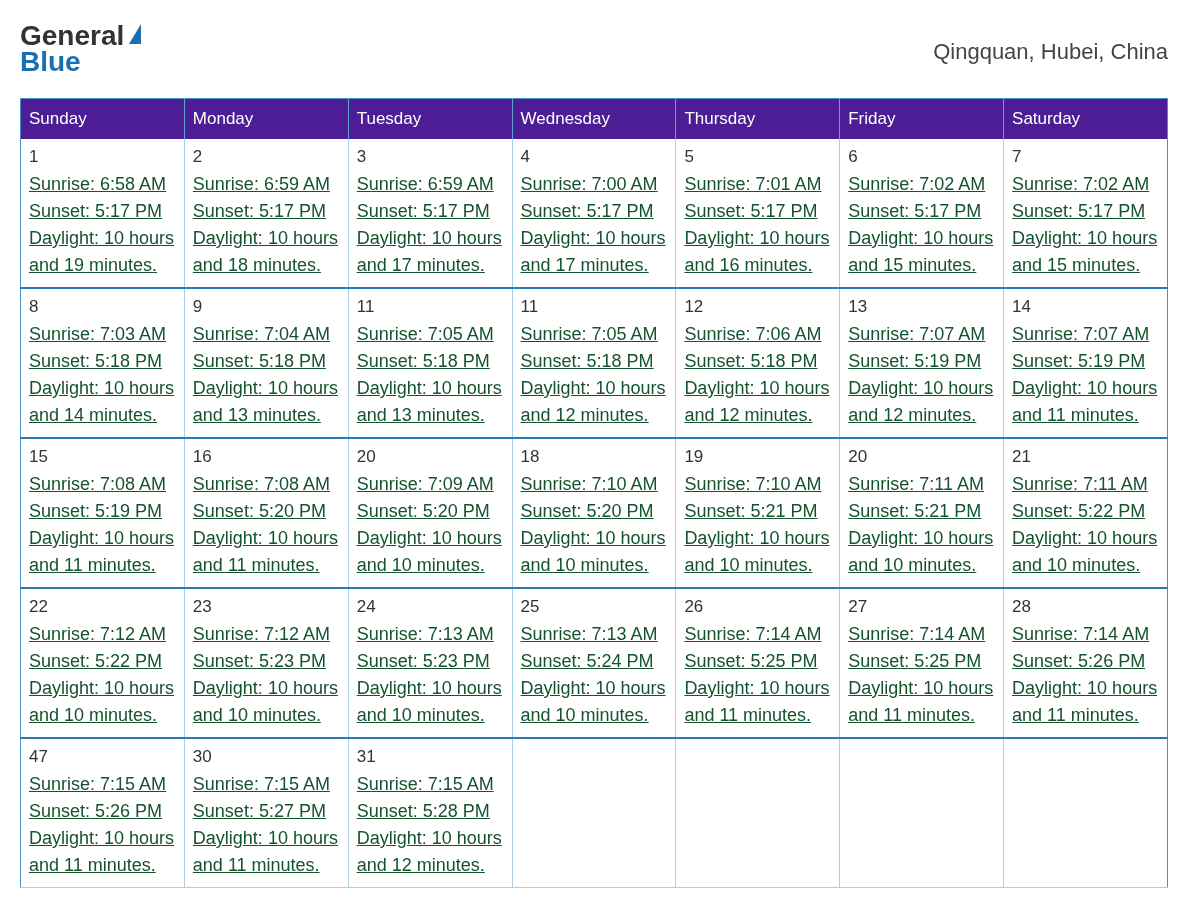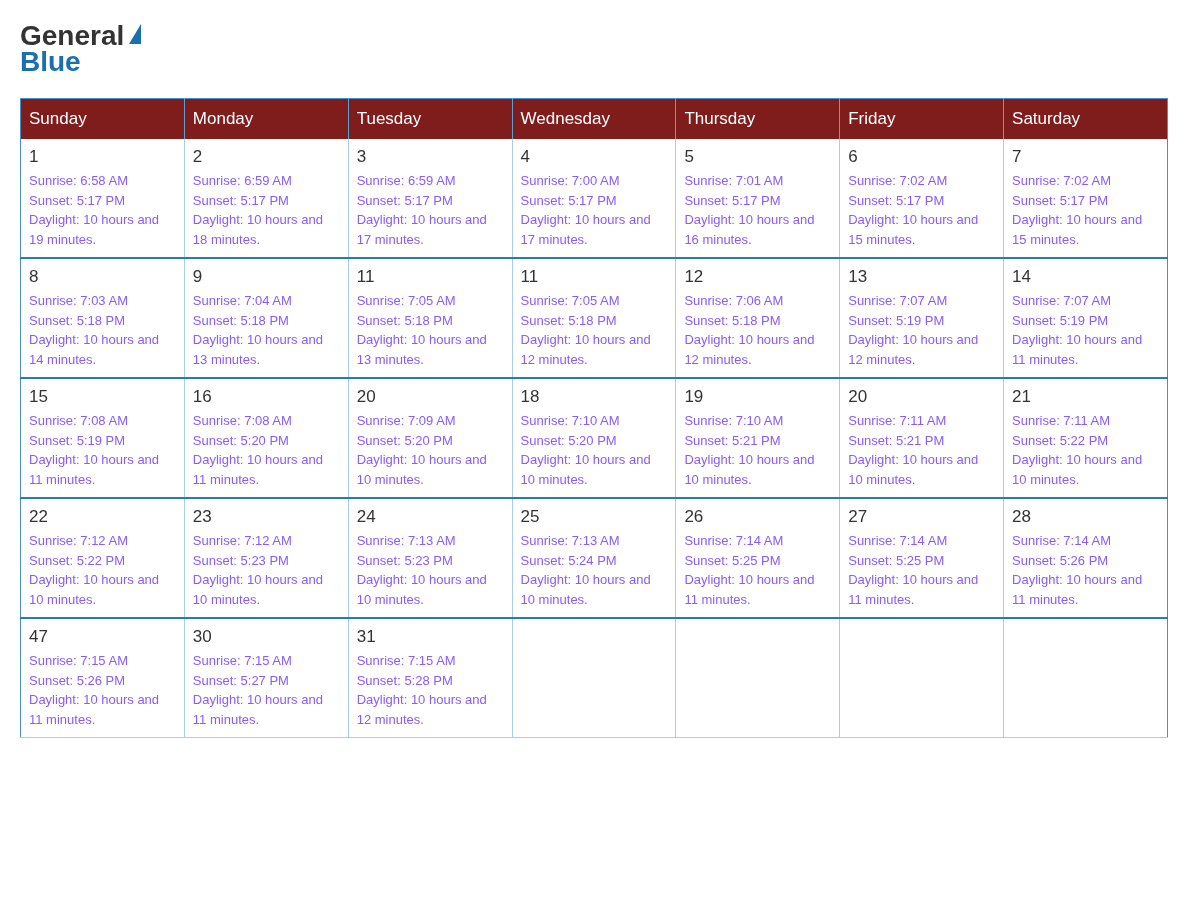--- a/index.html
+++ b/index.html
@@ -58,21 +58,21 @@
       font-size: 22px;
       color: #444;
       margin-top: 6px;
     }
     .calendar-table {
       width: 100%;
       border-collapse: collapse;
       border: 1px solid #4a90c4;
     }
     .calendar-table th {
-      background-color: #7f1d1d;
+      background-color: #4c1d95;
       color: #fff;
       font-size: 17px;
       font-weight: normal;
       padding: 10px 8px;
       text-align: left;
       border-right: 1px solid #5ba0d0;
     }
     .calendar-table th:last-child {
       border-right: none;
     }
@@ -91,40 +91,42 @@
     .calendar-table tr:last-child td {
       border-bottom: 1px solid #aacde8;
     }
     .day-number {
       font-size: 17px;
       font-weight: normal;
       margin-bottom: 4px;
       display: block;
     }
     .day-info {
-      font-size: 13px;
+      font-size: 18px;
       line-height: 1.5;
-      color: #8b5cf6;
+      color: #14532d;
+      text-decoration: underline;
     }
     .empty-cell {
       background: #fff;
     }
   </style>
 </head>
 <body>
 
 <div class="header">
   <div class="logo">
     <div class="logo-general">
       <span>General</span>
       <div class="logo-triangle"></div>
     </div>
     <div class="logo-blue">Blue</div>
   </div>
   <div class="title-block">
+    <div class="location">Qingquan, Hubei, China</div>
   </div>
 </div>
 
 <table class="calendar-table">
   <thead>
     <tr>
     <th>Sunday</th>
         <th>Monday</th>
         <th>Tuesday</th>
         <th>Wednesday</th>

